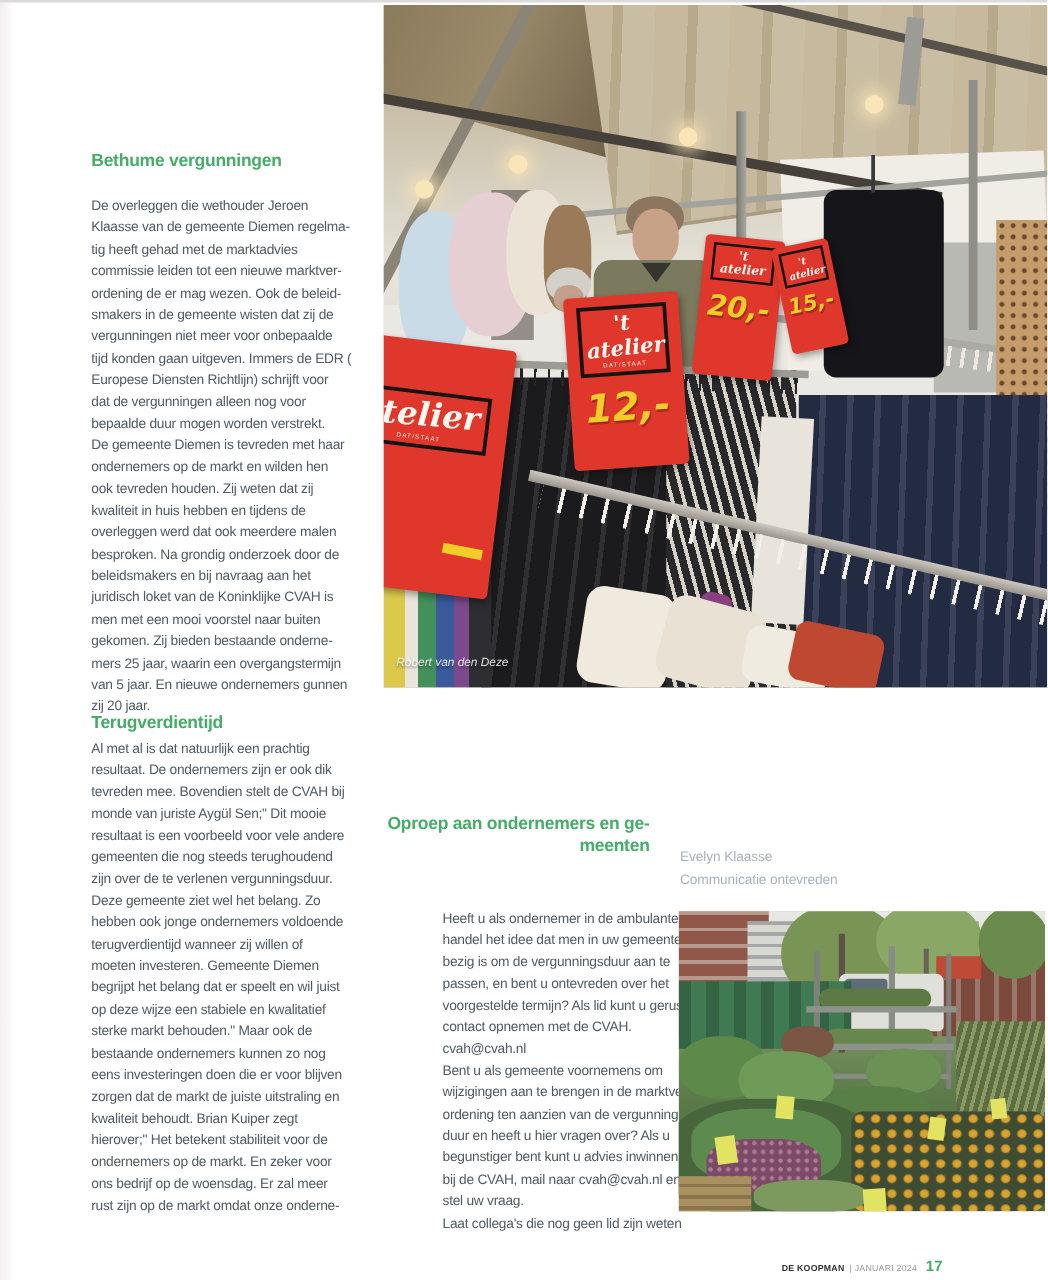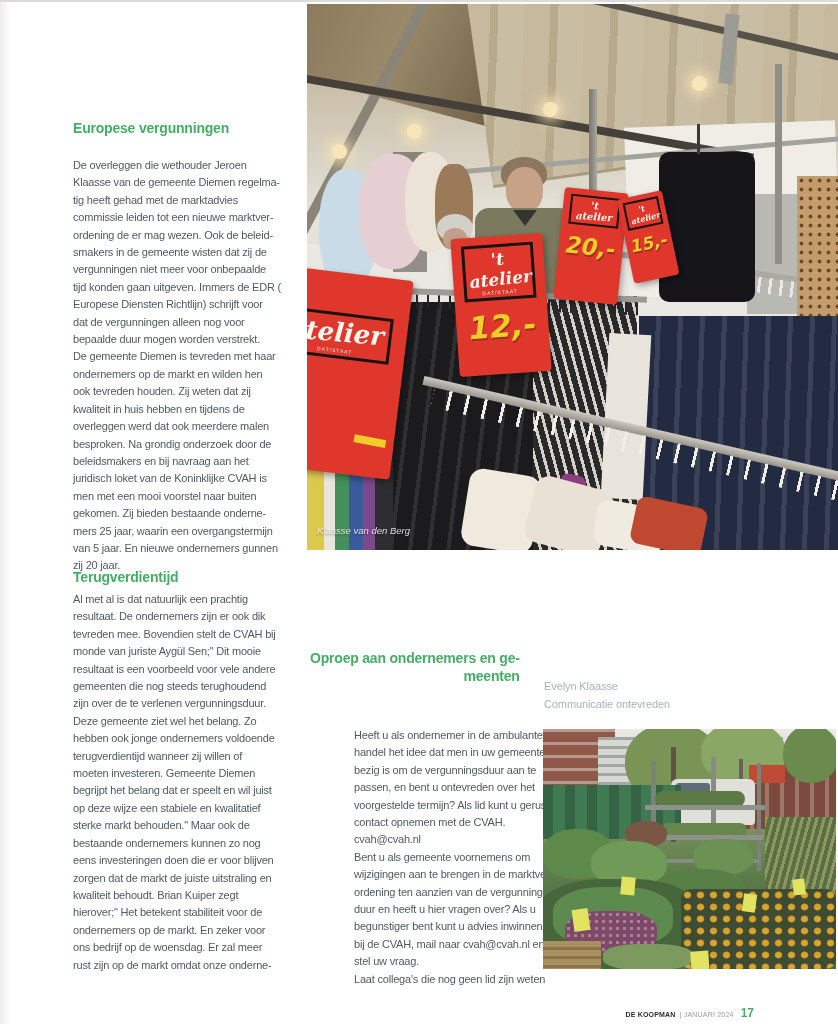--- a/index.html
+++ b/index.html
@@ -118,24 +118,24 @@
         <span class="sign-brand" style="font-size:10px;">'t atelier</span>
       </div>
       <div class="sign-price" style="font-size:23px;margin-top:8px;">20,-</div>
     </div>
     <div class="sign" style="left:318px;top:190px;width:46px;height:86px;transform:rotate(-12deg);">
       <div class="sign-brandbox" style="border-width:2px;margin-top:5px;">
         <span class="sign-brand" style="font-size:8px;">'t atelier</span>
       </div>
       <div class="sign-price" style="font-size:17px;margin-top:6px;">15,-</div>
     </div>
-    <div class="credit">Klaasse van den Berg</div>
-  </div>
-
-  <div class="h-green" style="left:73px;top:120px;">Europese vergunningen</div>
+    <div class="credit">Robert van den Deze</div>
+  </div>
+
+  <div class="h-green" style="left:73px;top:120px;">Bethume vergunningen</div>
   <div class="body" style="left:73px;top:157px;">De overleggen die wethouder Jeroen
 Klaasse van de gemeente Diemen regelma-
 tig heeft gehad met de marktadvies
 commissie leiden tot een nieuwe marktver-
 ordening de er mag wezen. Ook de beleid-
 smakers in de gemeente wisten dat zij de
 vergunningen niet meer voor onbepaalde
 tijd konden gaan uitgeven. Immers de EDR (
 Europese Diensten Richtlijn) schrijft voor
 dat de vergunningen alleen nog voor

